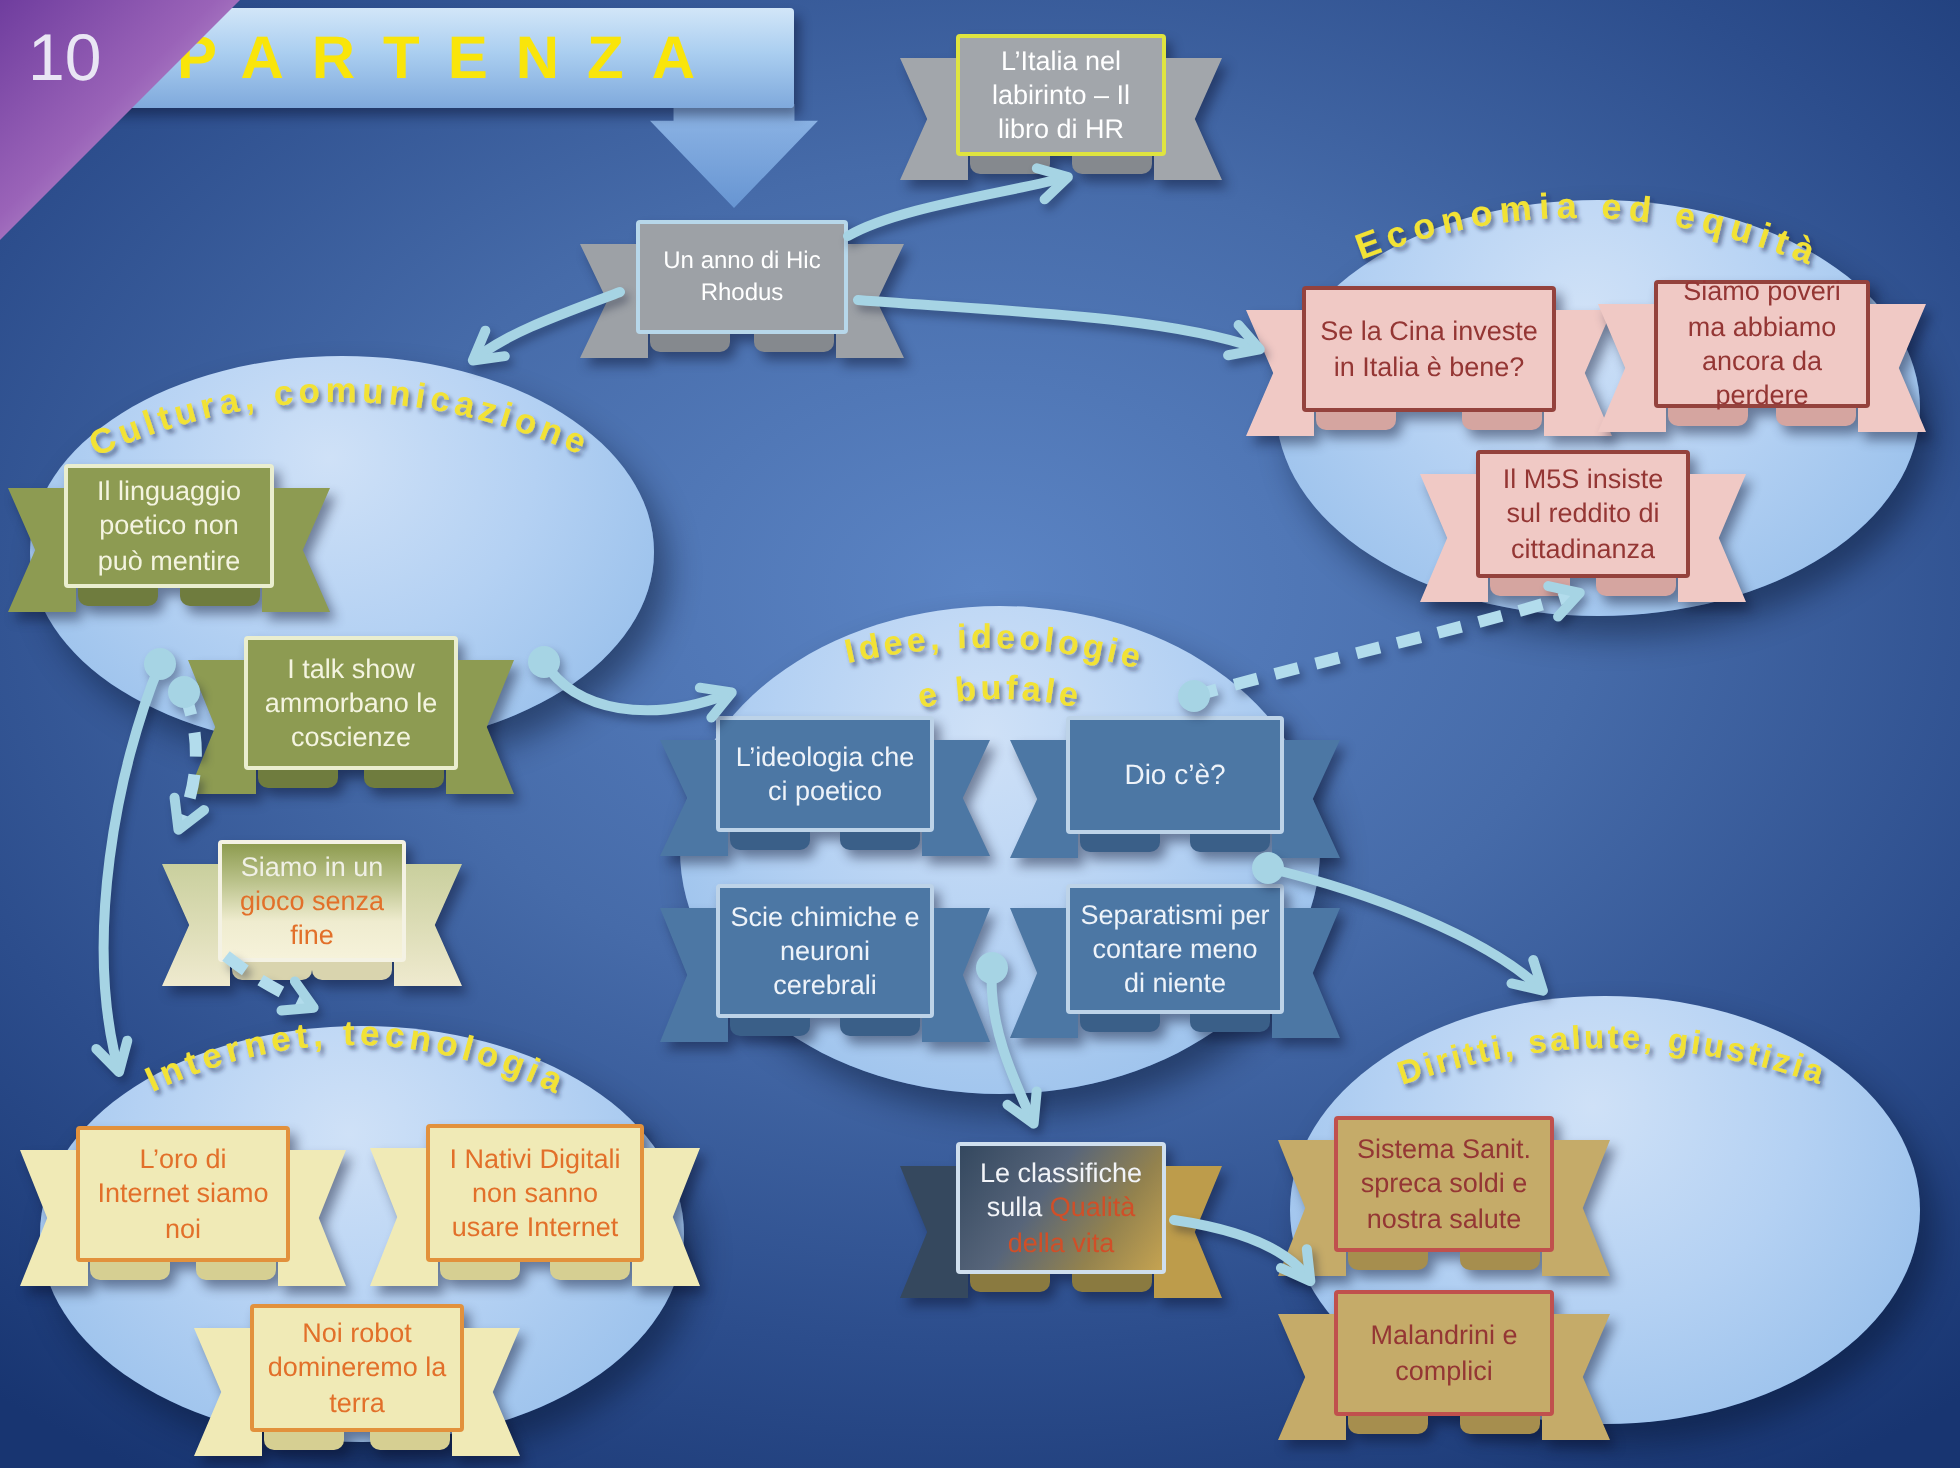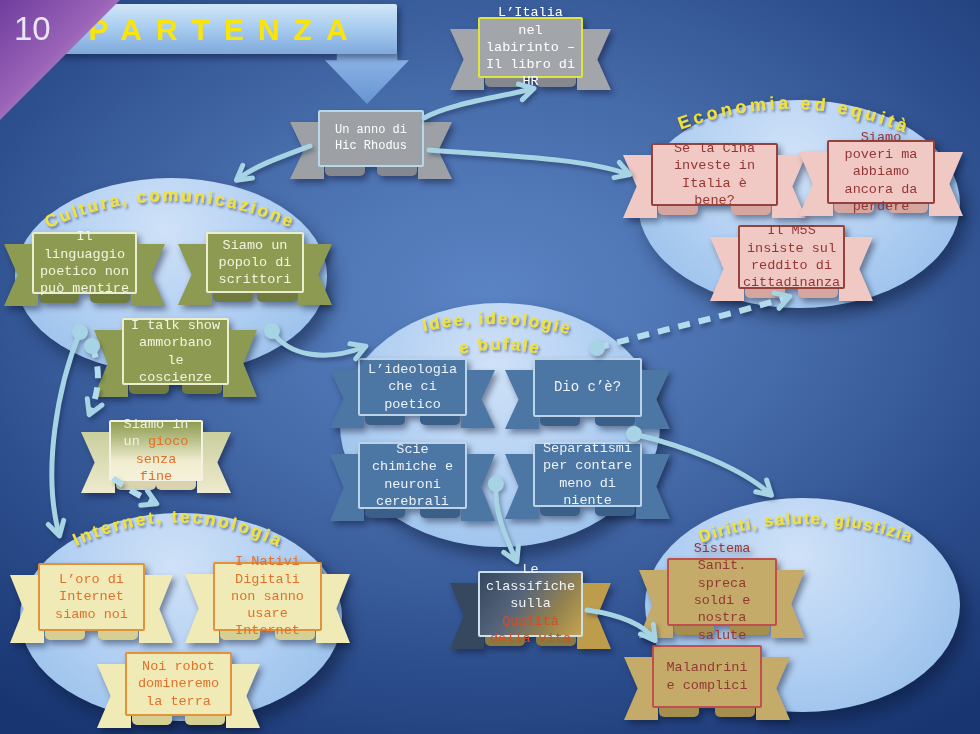--- a/index.html
+++ b/index.html
@@ -38,21 +38,21 @@
   
   .ribbon{position:absolute;z-index:30;filter:drop-shadow(3px 4px 3px rgba(8,16,45,.45));}
   .ribbon .wing{position:absolute;top:12px;bottom:-12px;width:34px;background:var(--wingfill,var(--fill));z-index:1;}
   .ribbon .wing.left {left:-28px;clip-path:polygon(0 0,100% 0,100% 100%,0 100%,40% 50%);}
   .ribbon .wing.right{right:-28px;clip-path:polygon(0 0,100% 0,60% 50%,100% 100%,0 100%);}
   .ribbon .tab{position:absolute;bottom:-9px;height:13px;width:40px;background:var(--tab);z-index:2;border-radius:0 0 5px 5px;}
   .ribbon .tab.left{left:7px}.ribbon .tab.right{right:7px}
   .ribbon .face{position:relative;z-index:3;width:100%;height:100%;background:var(--fill);
     border:2px solid var(--border);border-radius:2px;box-sizing:border-box;
     display:flex;align-items:center;justify-content:center;text-align:center;
-    padding:3px 5px;color:var(--ink);font-size:13.5px;line-height:1.28;font-family:Liberation Mono, monospace;}
+    padding:3px 5px;color:var(--ink);font-size:13.5px;line-height:1.28;}
 
   .olive{--fill:#8d9b52;--border:#eaeecf;--ink:#f4f4e0;--tab:#6f7c3e;}
   .pink {--fill:#f0c9c5;--border:#94423d;--ink:#943634;--tab:#d5a5a0;}
   .steel{--fill:#4c77a4;--border:#bdd3e8;--ink:#eef3f9;--tab:#3a5f88;}
   .pale {--fill:#f0eab6;--border:#e2913c;--ink:#e2702a;--tab:#d6cf92;}
   .tan  {--fill:#c5ab69;--border:#c0504d;--ink:#943634;--tab:#a68e4e;}
   .gray {--fill:#9da1a6;--border:#b7d7ea;--ink:#ffffff;--tab:#85898e;}
   .grayY{--fill:#a2a6ab;--border:#dfe43f;--ink:#ffffff;--tab:#85898e;}
   .gioco{--fill:linear-gradient(180deg,#8e9c50 0%,#b9c189 32%,#efeccf 68%,#f6f2da 100%);
          --wingfill:linear-gradient(180deg,#c9cf9d 0%,#efeacf 100%);
@@ -127,29 +127,20 @@
 
   <div class="ribbon olive" style="left:32px;top:232px;width:105px;height:62px">
     <div class="wing left"></div>
       <div class="wing right"></div>
     <div class="tab left"></div>
       <div class="tab right"></div>
     <div class="face">
         <span>Il linguaggio poetico non può mentire</span>
       </div>
   </div>
-  <div class="ribbon olive" style="left:206px;top:232px;width:98px;height:61px">
-    <div class="wing left"></div>
-      <div class="wing right"></div>
-    <div class="tab left"></div>
-      <div class="tab right"></div>
-    <div class="face">
-        <span>Siamo un popolo di scrittori</span>
-      </div>
-  </div>
   <div class="ribbon olive" style="left:122px;top:318px;width:107px;height:67px">
     <div class="wing left"></div>
       <div class="wing right"></div>
     <div class="tab left"></div>
       <div class="tab right"></div>
     <div class="face">
         <span>I talk show ammorbano le coscienze</span>
       </div>
   </div>
 
@@ -268,21 +259,21 @@
 
   <div class="ribbon tan" style="left:667px;top:558px;width:110px;height:68px">
     <div class="wing left"></div>
       <div class="wing right"></div>
     <div class="tab left"></div>
       <div class="tab right"></div>
     <div class="face">
         <span>Sistema Sanit. spreca soldi e nostra salute</span>
       </div>
   </div>
-  <div class="ribbon tan" style="left:652px;top:645px;width:110px;height:63px">
+  <div class="ribbon tan" style="left:667px;top:645px;width:110px;height:63px">
     <div class="wing left"></div>
       <div class="wing right"></div>
     <div class="tab left"></div>
       <div class="tab right"></div>
     <div class="face">
         <span>Malandrini e complici</span>
       </div>
   </div>
 
   <svg class="overlay" width="980" height="734" style="filter:drop-shadow(2px 3px 2px rgba(8,16,45,.35))">

